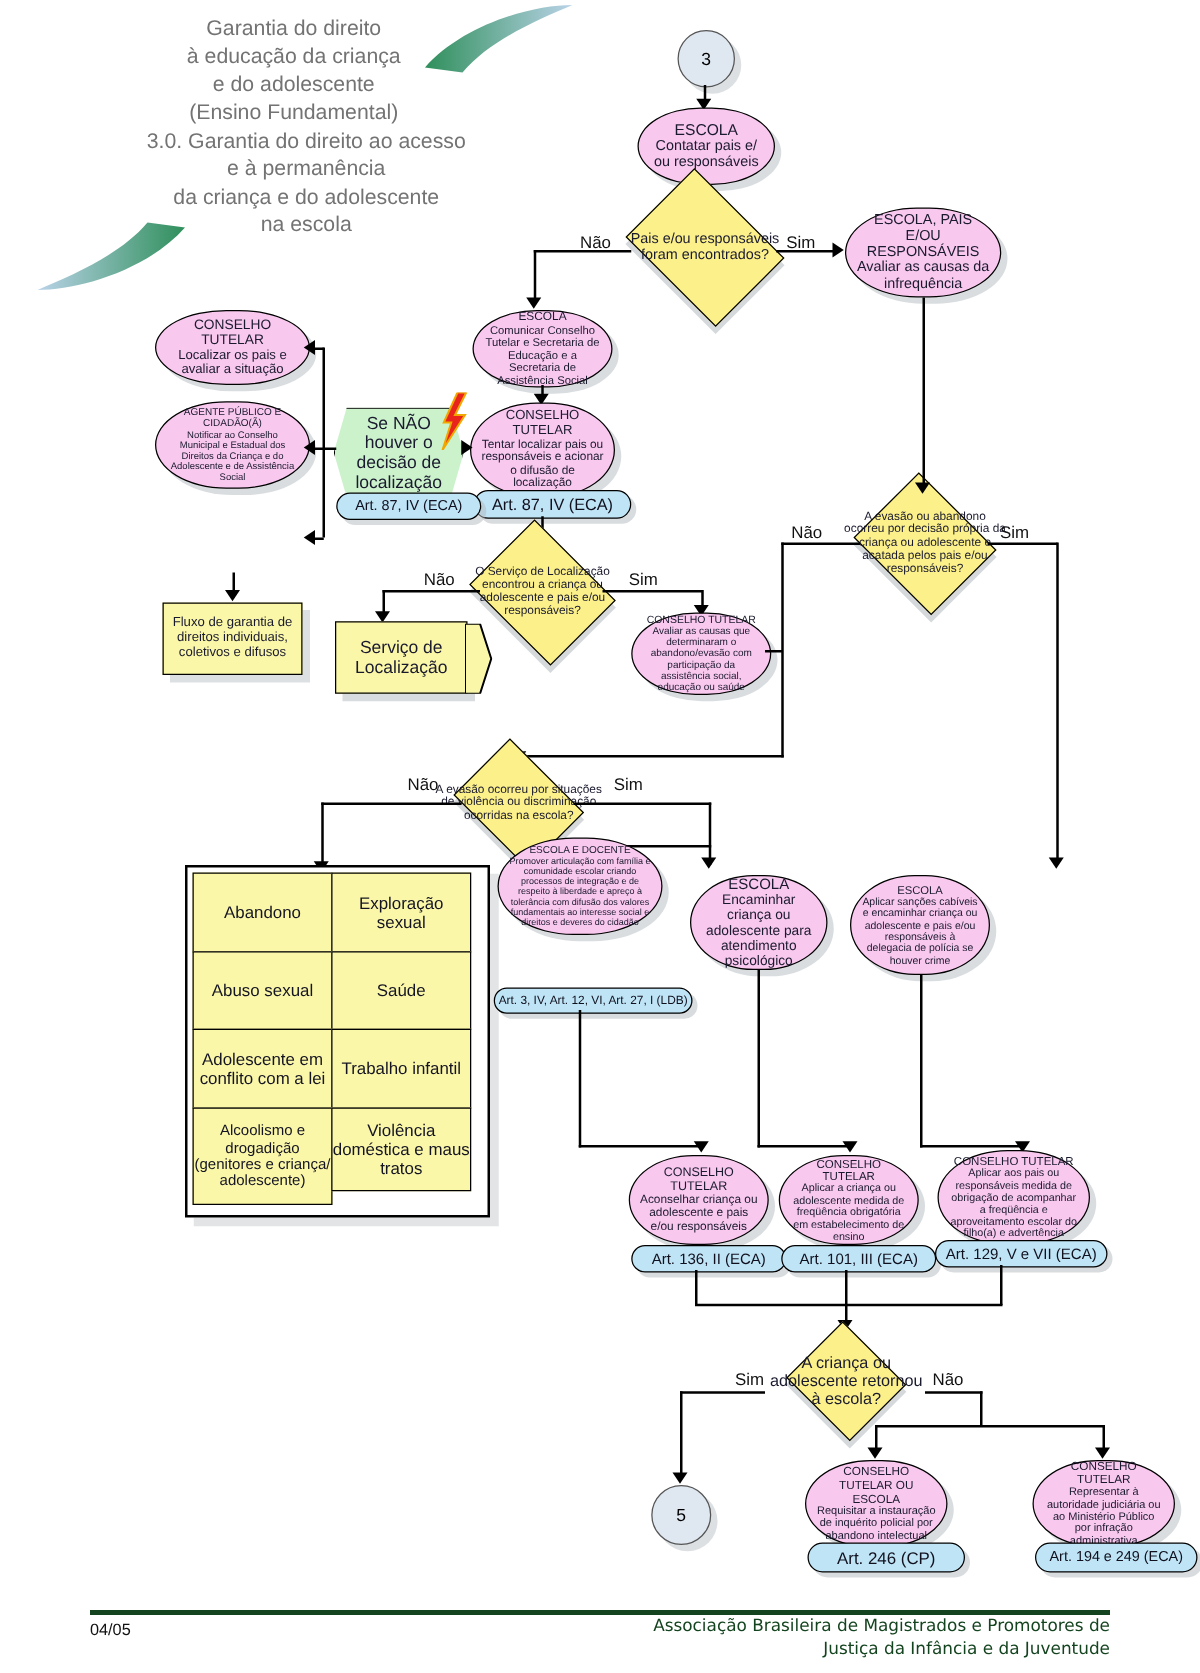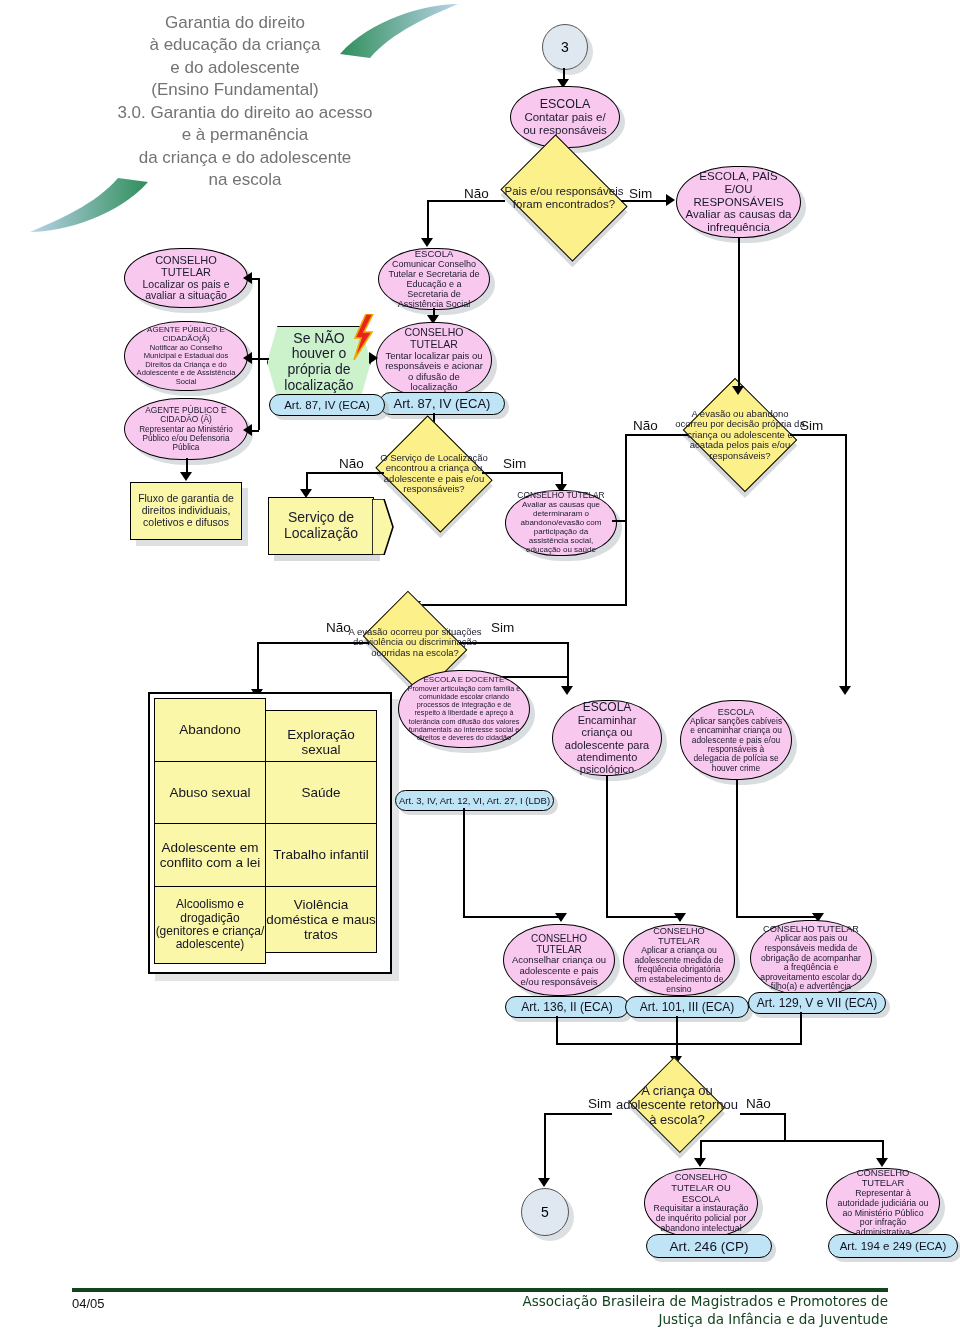--- a/index.html
+++ b/index.html
@@ -220,21 +220,21 @@
     <div class="ttl" style="font-size:10.5px;white-space:pre-line;">CONSELHO TUTELAR</div>
     <div>Tentar localizar pais ou responsáveis e acionar o difusão de localização</div>
   </div>
   <div class="law" style="left:379px;top:392px;width:110px;height:21px;font-size:13px;">
     <span>Art. 87, IV (ECA)</span>
   </div>
   <div class="ln lnv" style="left:433px;top:413px;height:20px;"></div>
   <div class="arr arr-d" style="left:427px;top:428px;"></div>
 
   <div class="node greenhex" style="left:267px;top:326px;width:104px;height:72px;font-size:14px;">
-    <div>Se NÃO houver o própria de localização</div>
+    <div>Se NÃO houver o decisão de localização</div>
   </div>
   <div class="law" style="left:269px;top:394px;width:100px;height:20px;font-size:11.5px;">
     <span>Art. 87, IV (ECA)</span>
   </div>
 
   <svg class="bolt" style="left:352px;top:314px;" width="22" height="46" viewBox="0 0 22 46">
     <polygon points="14,0 3,24 9,24 2,46 20,18 12,18 21,0" fill="#e8241c" stroke="#f0a800" stroke-width="1.6"></polygon>
   </svg>
 
   <div class="arr arr-r" style="left:369px;top:352px;"></div>
@@ -242,24 +242,20 @@
   <div class="node pink" style="left:124px;top:248px;width:124px;height:60px;font-size:10.5px;">
     <div class="ttl" style="font-size:11px;white-space:pre-line;">CONSELHO TUTELAR</div>
     <div>Localizar os pais e avaliar a situação</div>
   </div>
 
   <div class="node pink" style="left:124px;top:321px;width:124px;height:70px;font-size:7.6px;">
     <div class="ttl" style="font-size:8px;">AGENTE PÚBLICO E CIDADÃO(Ã)</div>
     <div>Notificar ao Conselho Municipal e Estadual dos Direitos da Criança e do Adolescente e de Assistência Social</div>
   </div>
 
-  <div class="node pink" style="left:124px;top:398px;width:124px;height:62px;font-size:8.2px;">
-    <div class="ttl" style="font-size:8.4px;">AGENTE PÚBLICO E CIDADÃO (Ã)</div>
-    <div>Representar ao Ministério Público e/ou Defensoria Pública</div>
-  </div>
 
   <div class="ln lnv" style="left:258px;top:278px;height:152px;"></div>
   <div class="ln lnh" style="left:247px;top:358px;width:22px;"></div>
   <div class="ln lnh" style="left:248px;top:278px;width:11px;"></div>
   <div class="arr arr-l" style="left:243px;top:272px;"></div>
   <div class="arr arr-l" style="left:243px;top:352px;"></div>
   <div class="ln lnh" style="left:248px;top:430px;width:11px;"></div>
   <div class="arr arr-l" style="left:243px;top:424px;"></div>
 
   <div class="ln lnv" style="left:186px;top:458px;height:20px;"></div>
@@ -329,21 +325,21 @@
   <div class="ln lnv" style="left:567px;top:642px;height:50px;"></div>
   <div class="arr arr-d" style="left:561px;top:686px;"></div>
   <div class="ln lnv" style="left:459px;top:676px;height:16px;"></div>
   <div class="ln lnh" style="left:459px;top:676px;width:110px;"></div>
   <div class="arr arr-d" style="left:453px;top:686px;"></div>
 
   <div class="gridwrap" style="left:148px;top:692px;width:240px;height:278px;"></div>
   <div class="gcell" style="left:154px;top:698px;width:112px;height:64px;">
     <span>Abandono</span>
   </div>
-  <div class="gcell" style="left:265px;top:698px;width:112px;height:64px;margin-top:12px;">
+  <div class="gcell" style="left:265px;top:698px;width:112px;height:64px;">
     <span>Exploração sexual</span>
   </div>
   <div class="gcell" style="left:154px;top:761px;width:112px;height:63px;">
     <span>Abuso sexual</span>
   </div>
   <div class="gcell" style="left:265px;top:761px;width:112px;height:63px;">
     <span>Saúde</span>
   </div>
   <div class="gcell" style="left:154px;top:823px;width:112px;height:64px;">
     <span>Adolescente em conflito com a lei</span>

